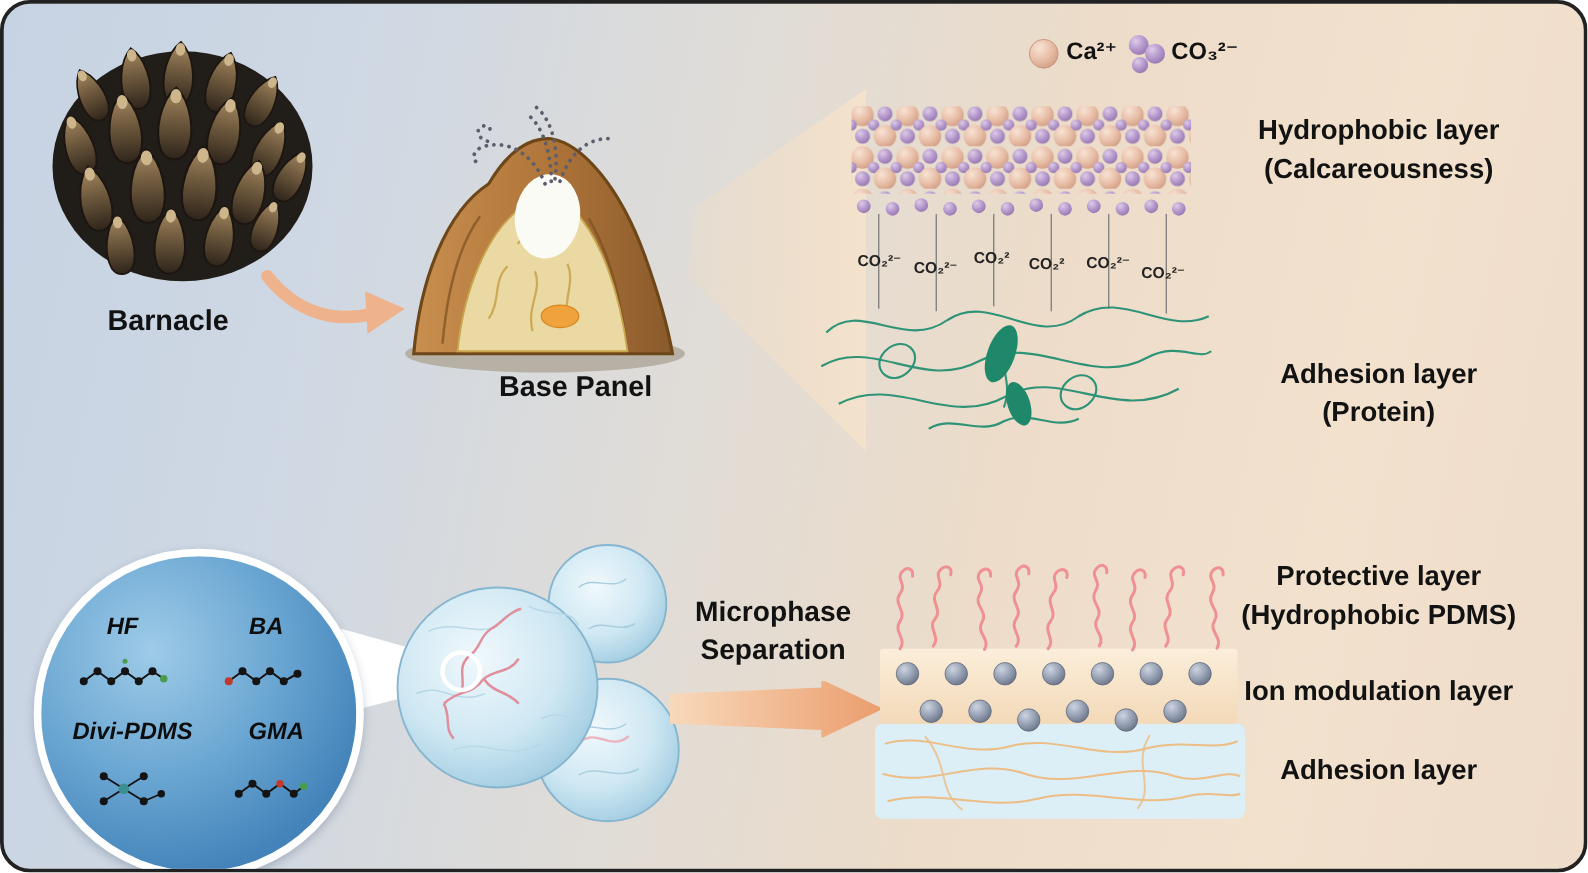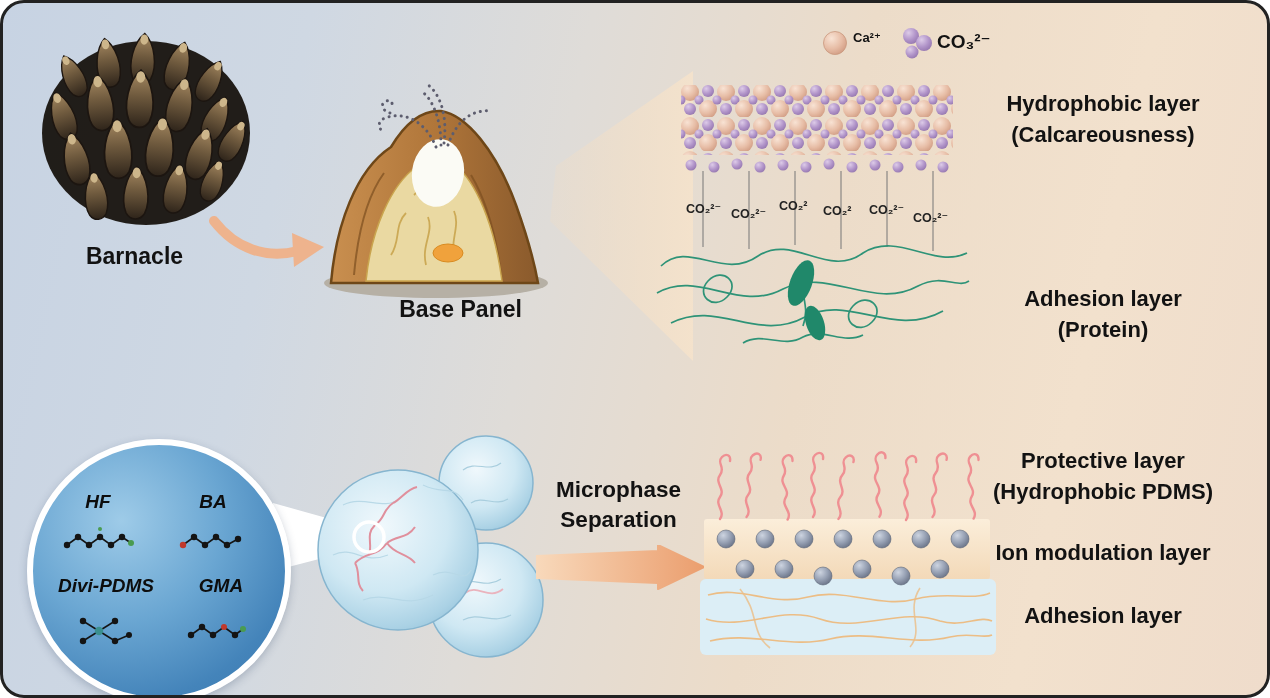--- a/index.html
+++ b/index.html
@@ -136,21 +136,21 @@
       <path d="M12,8 C20,-15 35,-28 55,-26"></path>
       <path d="M8,6 C12,-25 2,-45 -8,-52"></path>
       <path d="M-46,-24 C-54,-26 -56,-34 -50,-36 C-44,-38 -42,-32 -46,-30"></path>
     </g>
   </svg>
   <div class="lbl" style="left:365px;top:293px;width:185px;font-size:23px">Base Panel</div>
 
   <svg class="abs" style="left:818px;top:26px" width="28" height="28">
     <circle cx="14" cy="14" r="11.5" fill="url(#pinkG)" stroke="#c9987e" stroke-width="0.8"></circle>
   </svg>
-  <div class="lbl" style="left:850px;top:28px;font-size:13px">Ca²⁺</div>
+  <div class="lbl" style="left:850px;top:28px;font-size:19px">Ca²⁺</div>
   <svg class="abs" style="left:896px;top:20px" width="36" height="40">
     <circle cx="12" cy="13" r="8" fill="url(#purpleG)"></circle>
     <circle cx="25" cy="20" r="8" fill="url(#purpleG)"></circle>
     <circle cx="13" cy="29" r="6.5" fill="url(#purpleG)"></circle>
   </svg>
   <div class="lbl" style="left:934px;top:28px;font-size:19px">CO₃²⁻</div>
 
   <svg class="abs" style="left:678px;top:80px" width="272" height="96">
     <rect x="0" y="2" width="272" height="70" fill="url(#crystalPat)"></rect>
     <g>

